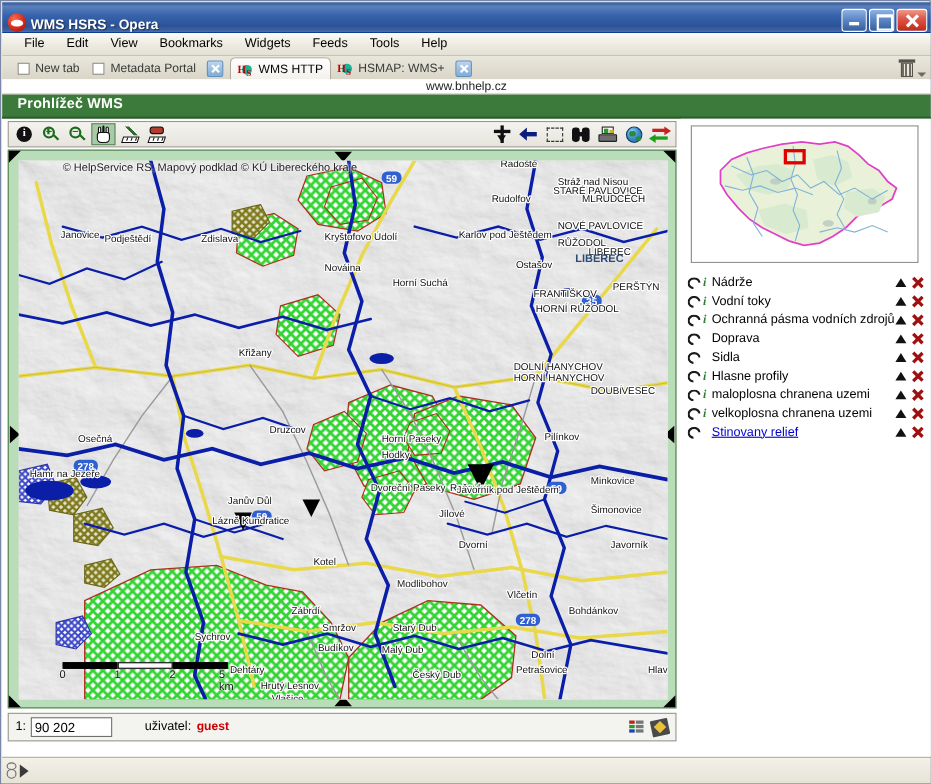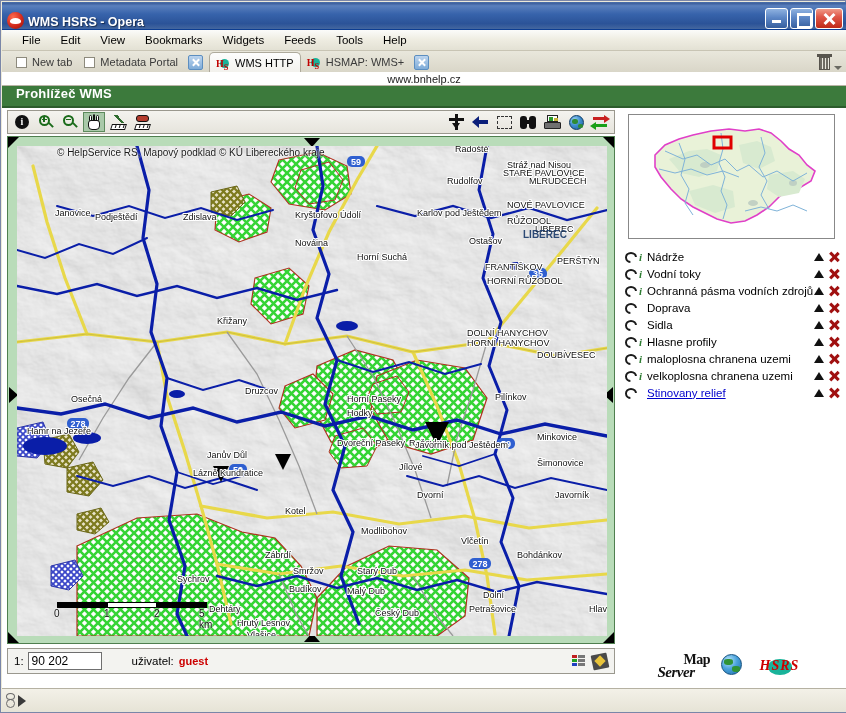--- a/index.html
+++ b/index.html
@@ -926,31 +926,20 @@
             </span>
             <span class="layer-i empty">i</span>
             <span class="layer-name link">Stinovany relief</span>
             <span class="layer-ctrl">
               <span class="ic-up"></span>
               <span class="ic-x"></span>
             </span>
           </div>
         </div>
 
-      <div id="logo-area">
-        <div id="mapserver-logo">
-          <span id="ms-map">Map</span>
-          <span id="ms-server">Server</span>
-          <span id="ms-globe"></span>
-        </div>
-        <div id="hsrs-logo">
-          <span class="oval"></span>
-          <span class="txt">HSRS</span>
-        </div>
-      </div>
     </div>
   </div>
 
   <div id="browser-status">
     <span id="status-bulb">
       <i class="o1"></i>
         <i class="o2"></i>
     </span>
     <span id="status-play"></span>
   </div>

